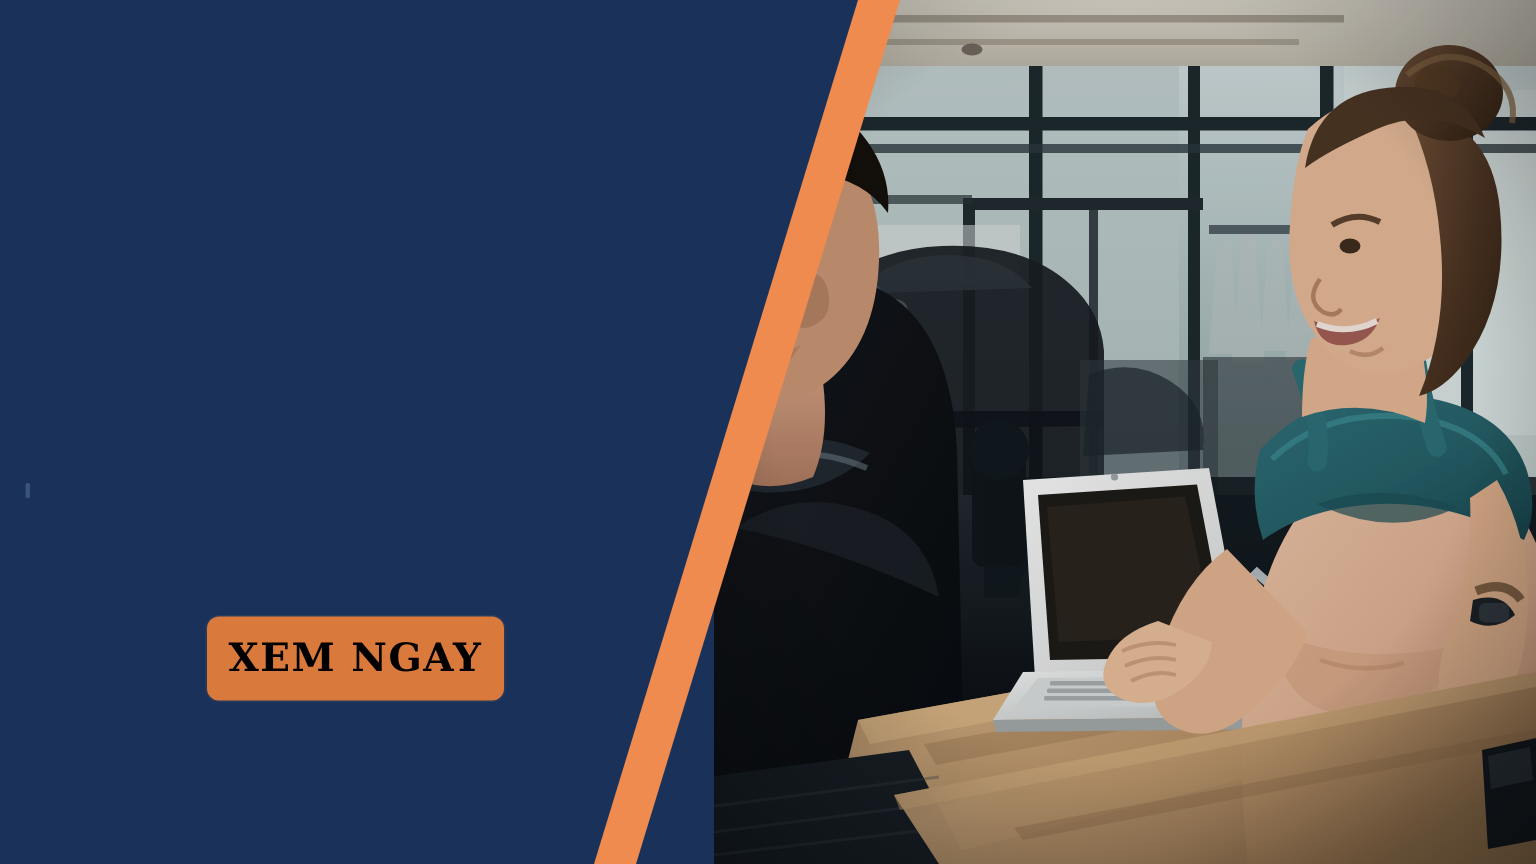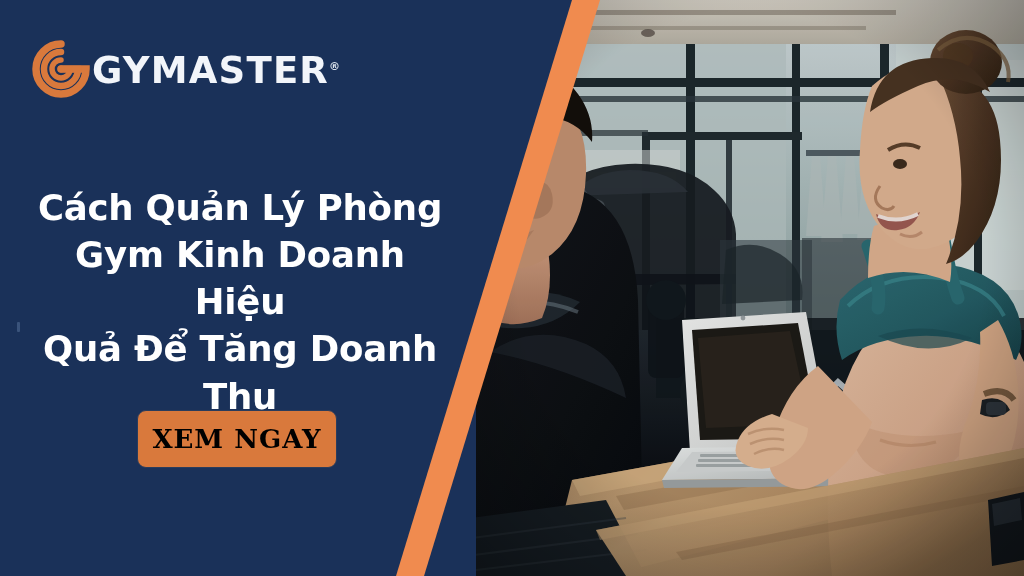--- a/index.html
+++ b/index.html
@@ -431,36 +431,21 @@
   </div>
 
   <div class="stripe">
     <svg width="1024" height="576" viewBox="0 0 1024 576">
       <polygon points="572,0 600,0 424,576 396,576" fill="#f08b4f"></polygon>
     </svg>
   </div>
 
   <div class="left-panel">
 
-    <div class="logo">
-      <svg class="logo-mark" viewBox="0 0 66 62">
-        <g fill="none" stroke="#d9793c" stroke-linecap="round">
-          <path d="M33 6 A25 25 0 1 0 58 31 L33 31" stroke-width="7.5"></path>
-          <path d="M33 14 A17 17 0 1 0 50 31 L33 31" stroke-width="6.5"></path>
-          <path d="M33 22 A9 9 0 1 0 42 31 L33 31" stroke-width="5.5"></path>
-        </g>
-        <circle cx="33" cy="31" r="3.4" fill="#d9793c"></circle>
-      </svg>
-      <div class="logo-word"><span>GYMASTER</span><span class="logo-reg">®</span></div>
-    </div>
-
-    <h1 class="headline">Cách Quản Lý Phòng
-Gym Kinh Doanh Hiệu
-Quả Để Tăng Doanh
-Thu</h1>
+
 
     <div class="cta">
       <span class="cta-label">XEM NGAY</span>
     </div>
 
     <div class="speck"></div>
   </div>
 
 </div>
 

